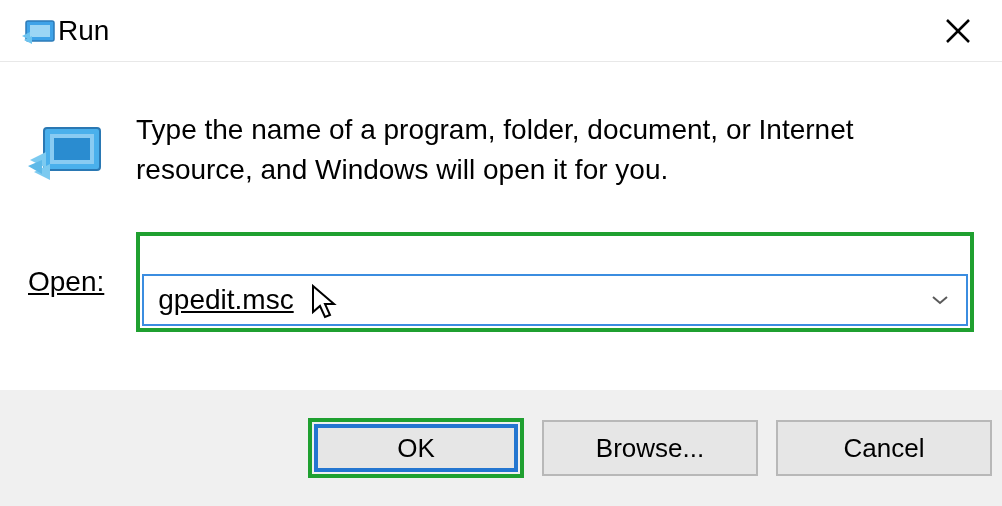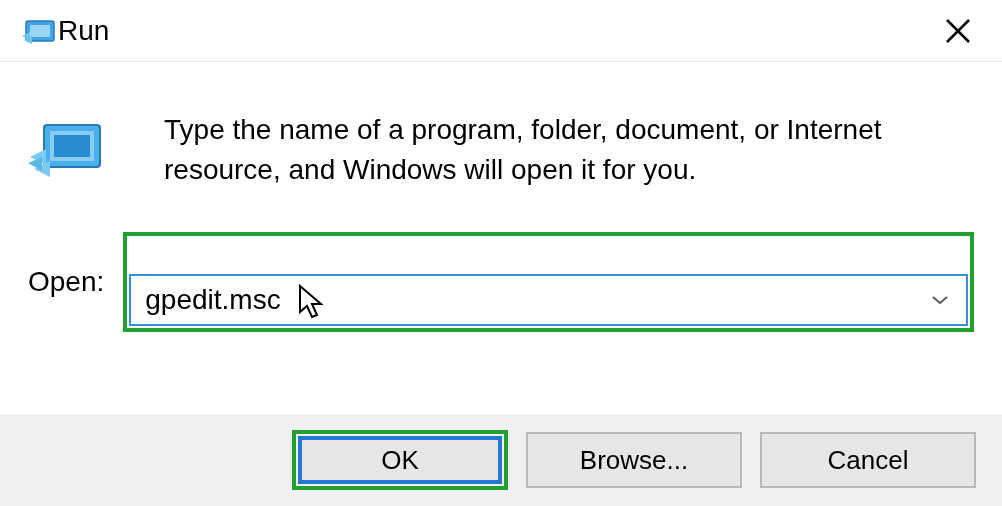--- a/index.html
+++ b/index.html
@@ -46,40 +46,41 @@
       align-items: center;
       justify-content: center;
       font-weight: 300;
     }
     .content-area {
       padding: 48px 28px 18px 28px;
       background: #ffffff;
     }
     .description-row {
       display: flex;
-      align-items: center;
-      gap: 56px;
+      align-items: flex-end;
+      gap: 28px;
       margin-bottom: 42px;
     }
     .big-icon {
       width: 80px;
       height: 70px;
       flex-shrink: 0;
       margin-top: 4px;
     }
     .description-text {
       font-size: 28px;
       line-height: 1.42;
       color: #000000;
     }
     .open-row {
       display: flex;
       align-items: center;
-      gap: 19px;
+      gap: 32px;
       position: relative;
+      text-decoration: underline;
     }
     .open-label {
       font-size: 28px;
       color: #000000;
     }
     .combo-wrapper {
       flex: 1;
       position: relative;
     }
     .combo-highlight {
@@ -109,29 +110,29 @@
       padding: 0 6px;
     }
     .cursor-overlay {
       position: absolute;
       left: 174px;
       top: 52px;
       pointer-events: none;
     }
     .button-bar {
       background: #f0f0f0;
-      padding: 26px 26px 26px 26px;
+      padding: 26px 10px 26px 26px;
       display: flex;
       justify-content: flex-end;
       gap: 18px;
       position: absolute;
       bottom: 0;
       left: 0;
       right: 0;
-      height: 92px;
+      height: 116px;
       align-items: center;
     }
     .btn {
       width: 216px;
       height: 56px;
       font-size: 26px;
       font-family: inherit;
       background: #e6e6e6;
       border: 2px solid #b8b8b8;
       cursor: pointer;

